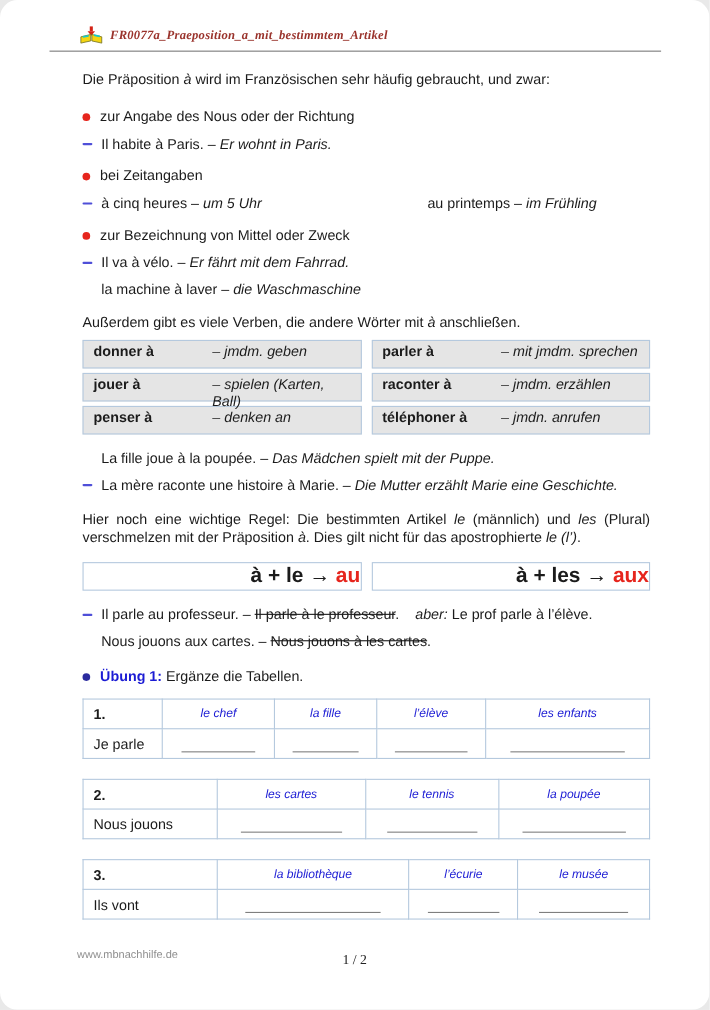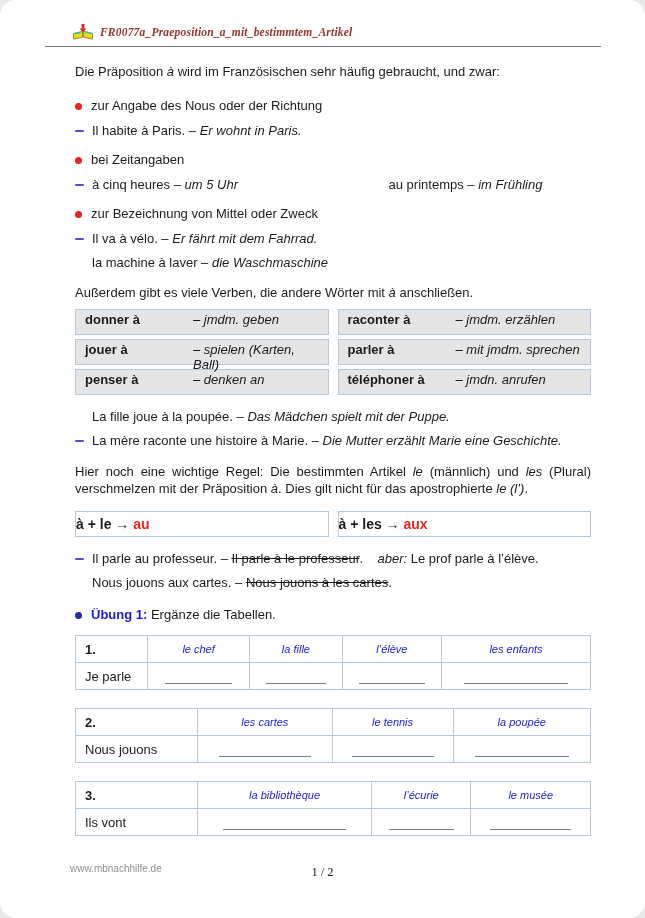--- a/index.html
+++ b/index.html
@@ -40,21 +40,21 @@
     display:flex;border:1px solid var(--table-border);height:20px;align-items:flex-start;
     padding:2px 9px;margin-bottom:4px;background:#e5e5e5;
   }
   .vrow .verb{font-weight:bold;width:108px;flex:0 0 auto;}
   .vrow .vtrans{font-style:italic;}
   
   .rule-para{text-align:justify;margin:14px 0 14px;line-height:17px;}
   .rboxes{display:flex;gap:9px;margin:0 0 14px;}
   .rbox{
     flex:1;border:1px solid var(--table-border);height:24px;line-height:24px;
-    text-align:left;font-size:14px;
+    text-align:right;font-size:19px;
   }
   
   .ex-table{border-collapse:collapse;width:100%;margin:0 0 18px;}
   .ex-table td{border:1px solid var(--table-border);height:26px;padding:0 6px;}
   .ex-table .num{font-weight:bold;padding-left:9px;}
   .ex-table .hd{
     text-align:center;font-style:italic;color:var(--text-blue);font-size:11px;
   }
   .ex-table .subj{padding-left:9px;}
   .t1 .num,.t1 .subj{width:56px;}
@@ -134,26 +134,26 @@
           <span class="verb">jouer à</span>
           <span class="vtrans">– spielen (Karten, Ball)</span>
         </div>
         <div class="vrow">
           <span class="verb">penser à</span>
           <span class="vtrans">– denken an</span>
         </div>
       </div>
       <div class="vtable">
         <div class="vrow">
+          <span class="verb">parler à</span>
+          <span class="vtrans">– mit jmdm. sprechen</span>
+        </div>
+        <div class="vrow">
           <span class="verb">raconter à</span>
           <span class="vtrans">– jmdm. erzählen</span>
-        </div>
-        <div class="vrow">
-          <span class="verb">parler à</span>
-          <span class="vtrans">– mit jmdm. sprechen</span>
         </div>
         <div class="vrow">
           <span class="verb">téléphoner à</span>
           <span class="vtrans">– jmdn. anrufen</span>
         </div>
       </div>
     </div>
 
     <div class="ex-line">
       <span><span>La fille joue à la poupée. – </span><span class="it">Das Mädchen spielt mit der Puppe.</span></span>

